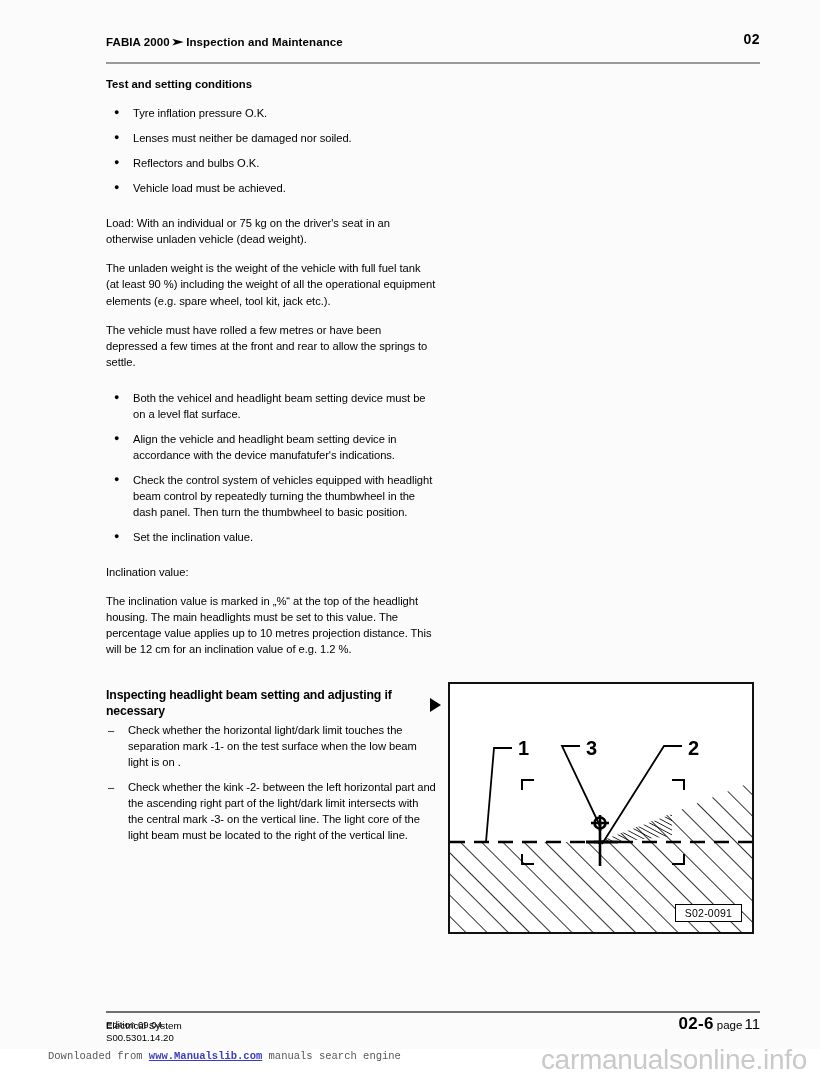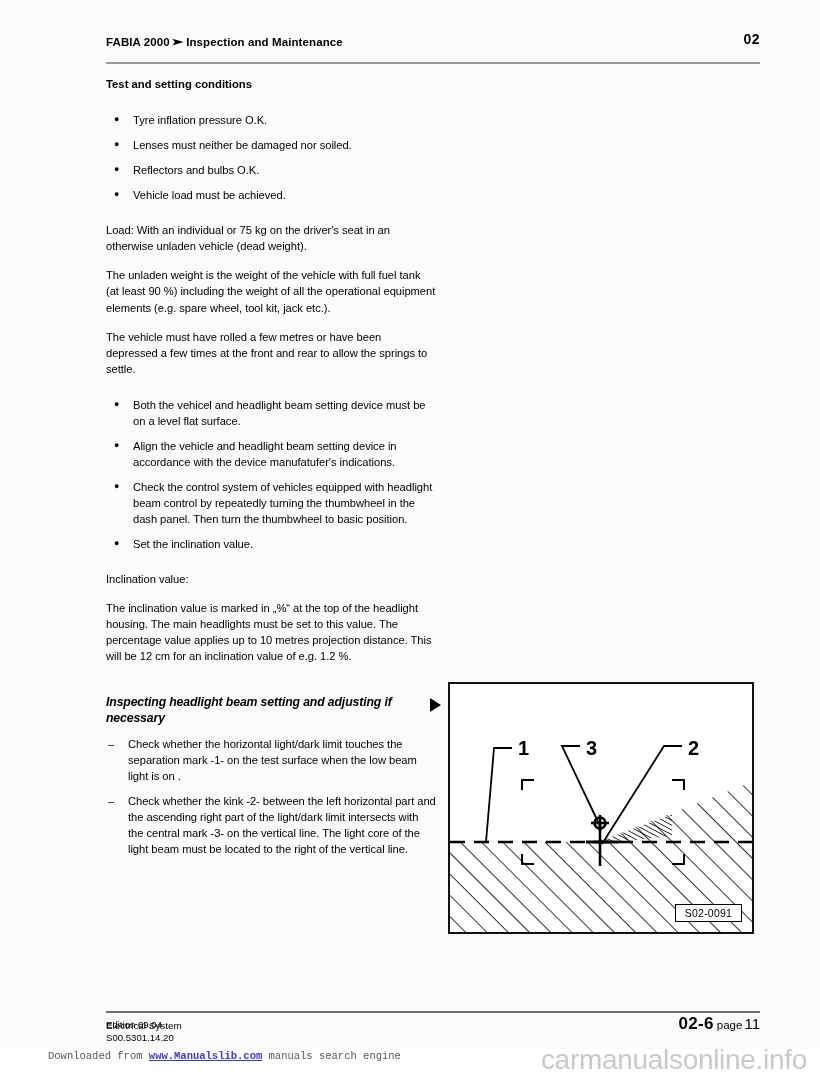--- a/index.html
+++ b/index.html
@@ -72,29 +72,28 @@
     position: absolute;
     left: 106px;
     top: 72px;
     width: 330px;
   }
 
   .h-sub {
     font-size: 11.3px;
     font-weight: bold;
     line-height: 1.45;
-    margin: 4px 0 20px 0;
+    margin: 4px 0 13px 0;
   }
   .h-sub2 {
     font-size: 12.3px;
     font-weight: bold;
     line-height: 1.30;
-    margin: 0 0 9px 0;
+    margin: 0 0 2px 0;
     letter-spacing: -0.15px;
-    font-style: italic;
   }
 
   p.body {
     font-size: 11.2px;
     line-height: 1.43;
     margin: 0 0 13px 0;
     letter-spacing: -0.05px;
   }
 
   ul.bullets {

